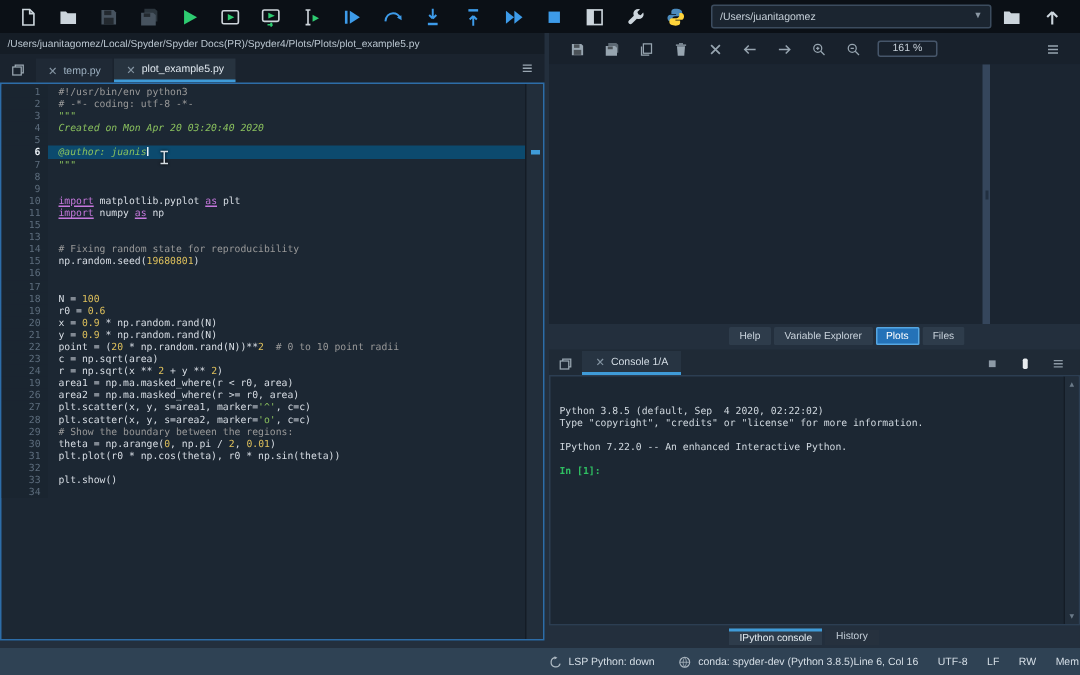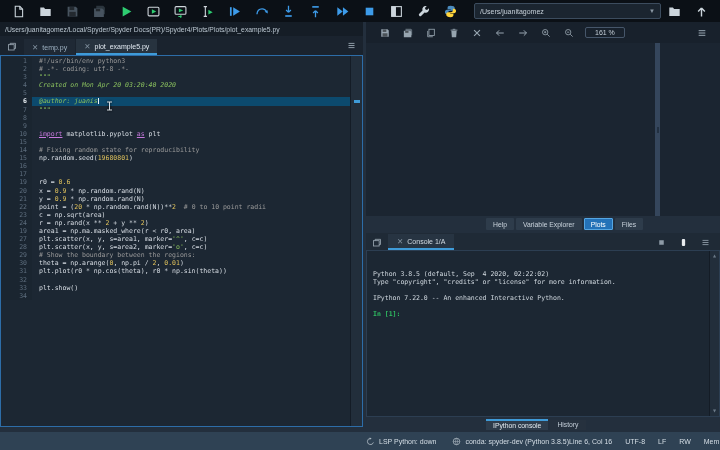--- a/index.html
+++ b/index.html
@@ -254,32 +254,36 @@
           <div class="code-row"><span class="ln">1</span><span class="code"><span class="tk-c">#!/usr/bin/env python3</span></span></div>
           <div class="code-row"><span class="ln">2</span><span class="code"><span class="tk-c"># -*- coding: utf-8 -*-</span></span></div>
           <div class="code-row"><span class="ln">3</span><span class="code"><span class="tk-s">"""</span></span></div>
           <div class="code-row"><span class="ln">4</span><span class="code"><span class="tk-ds">Created on Mon Apr 20 03:20:40 2020</span></span></div>
           <div class="code-row"><span class="ln">5</span><span class="code"></span></div>
           <div class="code-row current"><span class="ln">6</span><span class="code"><span class="tk-ds">@author: juanis</span><span class="caret"></span></span></div>
           <div class="code-row"><span class="ln">7</span><span class="code"><span class="tk-s">"""</span></span></div>
           <div class="code-row"><span class="ln">8</span><span class="code"></span></div>
           <div class="code-row"><span class="ln">9</span><span class="code"></span></div>
           <div class="code-row"><span class="ln">10</span><span class="code"><span class="tk-k">import</span><span> matplotlib.pyplot </span><span class="tk-k">as</span><span> plt</span></span></div>
+          <div class="code-row"><span class="ln">11</span><span class="code"><span class="tk-k">import</span><span> numpy </span><span class="tk-k">as</span><span> np</span></span></div>
           <div class="code-row"><span class="ln">15</span><span class="code"></span></div>
+          <div class="code-row"><span class="ln">13</span><span class="code"></span></div>
           <div class="code-row"><span class="ln">14</span><span class="code"><span class="tk-c"># Fixing random state for reproducibility</span></span></div>
           <div class="code-row"><span class="ln">15</span><span class="code"><span>np.random.seed(</span><span class="tk-n">19680801</span><span>)</span></span></div>
           <div class="code-row"><span class="ln">16</span><span class="code"></span></div>
           <div class="code-row"><span class="ln">17</span><span class="code"></span></div>
+          <div class="code-row"><span class="ln">18</span><span class="code"><span>N = </span><span class="tk-n">100</span></span></div>
           <div class="code-row"><span class="ln">19</span><span class="code"><span>r0 = </span><span class="tk-n">0.6</span></span></div>
           <div class="code-row"><span class="ln">20</span><span class="code"><span>x = </span><span class="tk-n">0.9</span><span> * np.random.rand(N)</span></span></div>
           <div class="code-row"><span class="ln">21</span><span class="code"><span>y = </span><span class="tk-n">0.9</span><span> * np.random.rand(N)</span></span></div>
           <div class="code-row"><span class="ln">22</span><span class="code"><span>point = (</span><span class="tk-n">20</span><span> * np.random.rand(N))**</span><span class="tk-n">2</span><span>  </span><span class="tk-c"># 0 to 10 point radii</span></span></div>
           <div class="code-row"><span class="ln">23</span><span class="code"><span>c = np.sqrt(area)</span></span></div>
-          <div class="code-row"><span class="ln">24</span><span class="code"><span>r = np.rand(x ** </span><span class="tk-n">2</span><span> + y ** </span><span class="tk-n">2</span><span>)</span></span></div>
+          <div class="code-row"><span class="ln">24</span><span class="code"><span>r = np.sqrt(x ** </span><span class="tk-n">2</span><span> + y ** </span><span class="tk-n">2</span><span>)</span></span></div>
           <div class="code-row"><span class="ln">19</span><span class="code"><span>area1 = np.ma.masked_where(r &lt; r0, area)</span></span></div>
+          <div class="code-row"><span class="ln">26</span><span class="code"><span>area2 = np.ma.masked_where(r &gt;= r0, area)</span></span></div>
           <div class="code-row"><span class="ln">27</span><span class="code"><span>plt.scatter(x, y, s=area1, marker=</span><span class="tk-s">'^'</span><span>, c=c)</span></span></div>
           <div class="code-row"><span class="ln">28</span><span class="code"><span>plt.scatter(x, y, s=area2, marker=</span><span class="tk-s">'o'</span><span>, c=c)</span></span></div>
           <div class="code-row"><span class="ln">29</span><span class="code"><span class="tk-c"># Show the boundary between the regions:</span></span></div>
           <div class="code-row"><span class="ln">30</span><span class="code"><span>theta = np.arange(</span><span class="tk-n">0</span><span>, np.pi / </span><span class="tk-n">2</span><span>, </span><span class="tk-n">0.01</span><span>)</span></span></div>
           <div class="code-row"><span class="ln">31</span><span class="code"><span>plt.plot(r0 * np.cos(theta), r0 * np.sin(theta))</span></span></div>
           <div class="code-row"><span class="ln">32</span><span class="code"></span></div>
           <div class="code-row"><span class="ln">33</span><span class="code"><span>plt.show()</span></span></div>
           <div class="code-row"><span class="ln">34</span><span class="code"></span></div>
         </div>
       <div class="ed-scroll">

